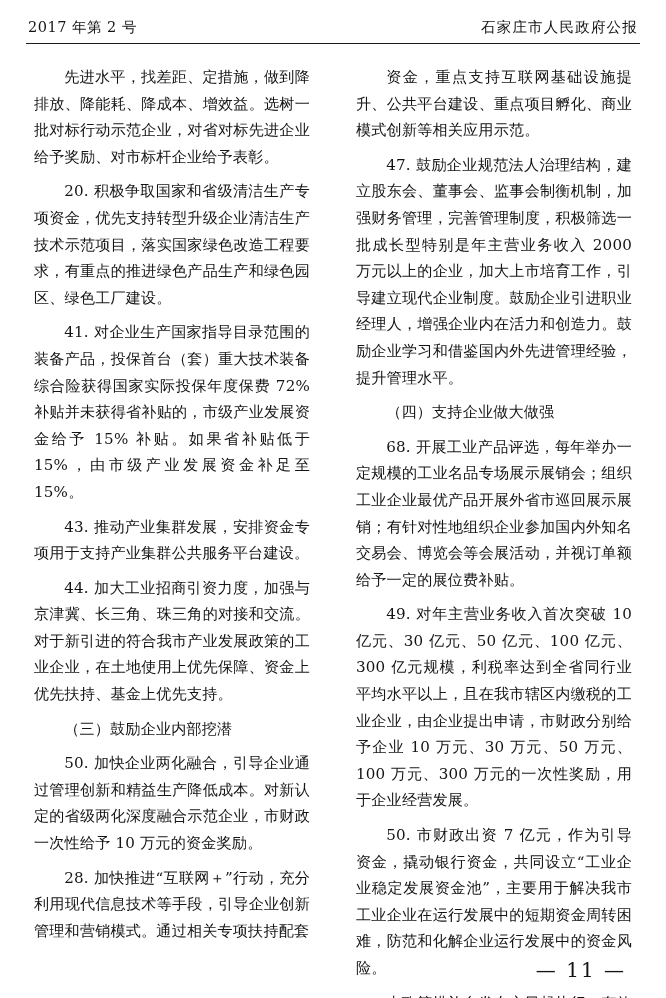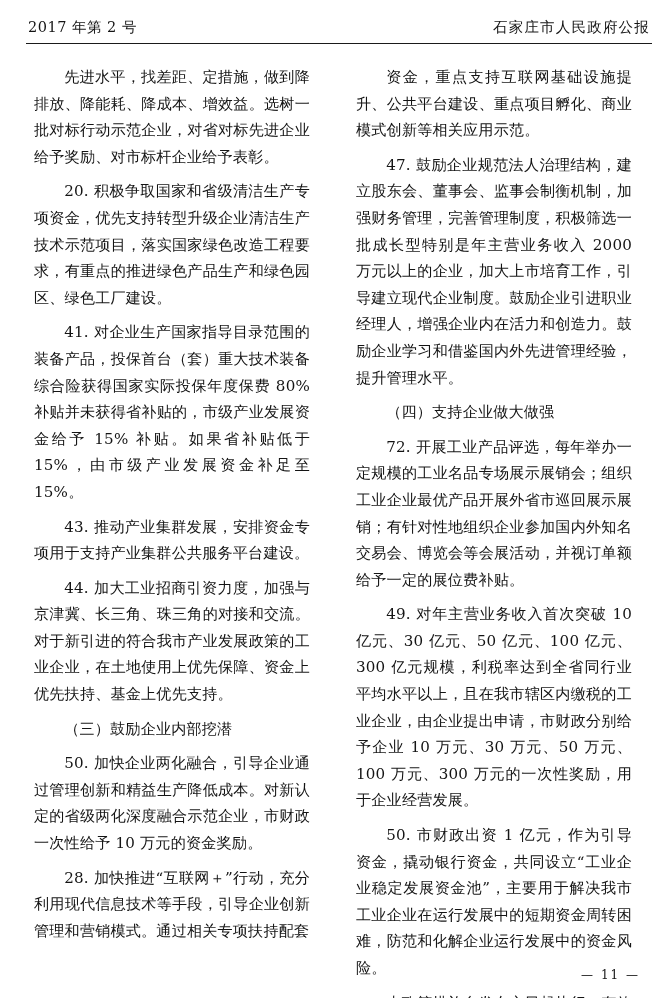--- a/index.html
+++ b/index.html
@@ -14,21 +14,21 @@
     font-family: "DejaVu Serif", "Liberation Serif", serif;
     color: #141414;
     overflow: hidden;
   }
   .page {
     position: absolute;
     left: 0; top: 0;
     width: 666px;
     height: 998px;
     box-sizing: border-box;
-    padding: 18px 14px 10px 26px;
+    padding: 18px 26px 10px 26px;
   }
   .header {
     display: flex;
     justify-content: space-between;
     align-items: baseline;
     font-size: 14.5px;
     letter-spacing: 0.5px;
     padding: 0 2px 6px 2px;
   }
   .header .hdr-left {
@@ -57,57 +57,57 @@
   }
   .col p {
     margin: 8px;
     text-indent: 2em;
   }
   .col p.sub {
     text-indent: 2em;
   }
   .footer {
     position: absolute;
-    right: 26px;
+    right: 40px;
     bottom: 16px;
-    font-size: 12px;
+    font-size: 20px;
     letter-spacing: 2px;
   }
 </style>
 </head>
 <body>
 
 <div class="page">
 
   <div class="header">
     <div class="hdr-left">2017 年第 2 号</div>
     <div class="hdr-right">石家庄市人民政府公报</div>
   </div>
   <div class="rule"></div>
 
   <div class="columns">
 
     <div class="col">
       <p>先进水平，找差距、定措施，做到降排放、降能耗、降成本、增效益。选树一批对标行动示范企业，对省对标先进企业给予奖励、对市标杆企业给予表彰。</p>
       <p>20. 积极争取国家和省级清洁生产专项资金，优先支持转型升级企业清洁生产技术示范项目，落实国家绿色改造工程要求，有重点的推进绿色产品生产和绿色园区、绿色工厂建设。</p>
-      <p>41. 对企业生产国家指导目录范围的装备产品，投保首台（套）重大技术装备综合险获得国家实际投保年度保费 80% 补贴并未获得省补贴的，市级产业发展资金给予 15% 补贴。如果省补贴低于 15%，由市级产业发展资金补足至 15%。</p>
+      <p>41. 对企业生产国家指导目录范围的装备产品，投保首台（套）重大技术装备综合险获得国家实际投保年度保费 72% 补贴并未获得省补贴的，市级产业发展资金给予 15% 补贴。如果省补贴低于 15%，由市级产业发展资金补足至 15%。</p>
       <p>43. 推动产业集群发展，安排资金专项用于支持产业集群公共服务平台建设。</p>
       <p>44. 加大工业招商引资力度，加强与京津冀、长三角、珠三角的对接和交流。对于新引进的符合我市产业发展政策的工业企业，在土地使用上优先保障、资金上优先扶持、基金上优先支持。</p>
       <p class="sub">（三）鼓励企业内部挖潜</p>
       <p>50. 加快企业两化融合，引导企业通过管理创新和精益生产降低成本。对新认定的省级两化深度融合示范企业，市财政一次性给予 10 万元的资金奖励。</p>
       <p>28. 加快推进“互联网＋”行动，充分利用现代信息技术等手段，引导企业创新管理和营销模式。通过相关专项扶持配套</p>
     </div>
 
     <div class="col">
       <p>资金，重点支持互联网基础设施提升、公共平台建设、重点项目孵化、商业模式创新等相关应用示范。</p>
       <p>47. 鼓励企业规范法人治理结构，建立股东会、董事会、监事会制衡机制，加强财务管理，完善管理制度，积极筛选一批成长型特别是年主营业务收入 2000 万元以上的企业，加大上市培育工作，引导建立现代企业制度。鼓励企业引进职业经理人，增强企业内在活力和创造力。鼓励企业学习和借鉴国内外先进管理经验，提升管理水平。</p>
       <p class="sub">（四）支持企业做大做强</p>
-      <p>72. 开展工业产品评选，每年举办一定规模的工业名品专场展示展销会；组织工业企业最优产品开展外省市巡回展示展销；有针对性地组织企业参加国内外知名交易会、博览会等会展活动，并视订单额给予一定的展位费补贴。</p>
+      <p>68. 开展工业产品评选，每年举办一定规模的工业名品专场展示展销会；组织工业企业最优产品开展外省市巡回展示展销；有针对性地组织企业参加国内外知名交易会、博览会等会展活动，并视订单额给予一定的展位费补贴。</p>
       <p>49. 对年主营业务收入首次突破 10 亿元、30 亿元、50 亿元、100 亿元、300 亿元规模，利税率达到全省同行业平均水平以上，且在我市辖区内缴税的工业企业，由企业提出申请，市财政分别给予企业 10 万元、30 万元、50 万元、100 万元、300 万元的一次性奖励，用于企业经营发展。</p>
-      <p>50. 市财政出资 1 亿元，作为引导资金，撬动银行资金，共同设立“工业企业稳定发展资金池”，主要用于解决我市工业企业在运行发展中的短期资金周转困难，防范和化解企业运行发展中的资金风险。</p>
+      <p>50. 市财政出资 7 亿元，作为引导资金，撬动银行资金，共同设立“工业企业稳定发展资金池”，主要用于解决我市工业企业在运行发展中的短期资金周转困难，防范和化解企业运行发展中的资金风险。</p>
       <p>本政策措施自发布之日起执行，有效期至 2020 年 12 月 31 日。</p>
     </div>
 
   </div>
 
   <div class="footer">— 11 —</div>
 
 </div>
 
 </body></html>

